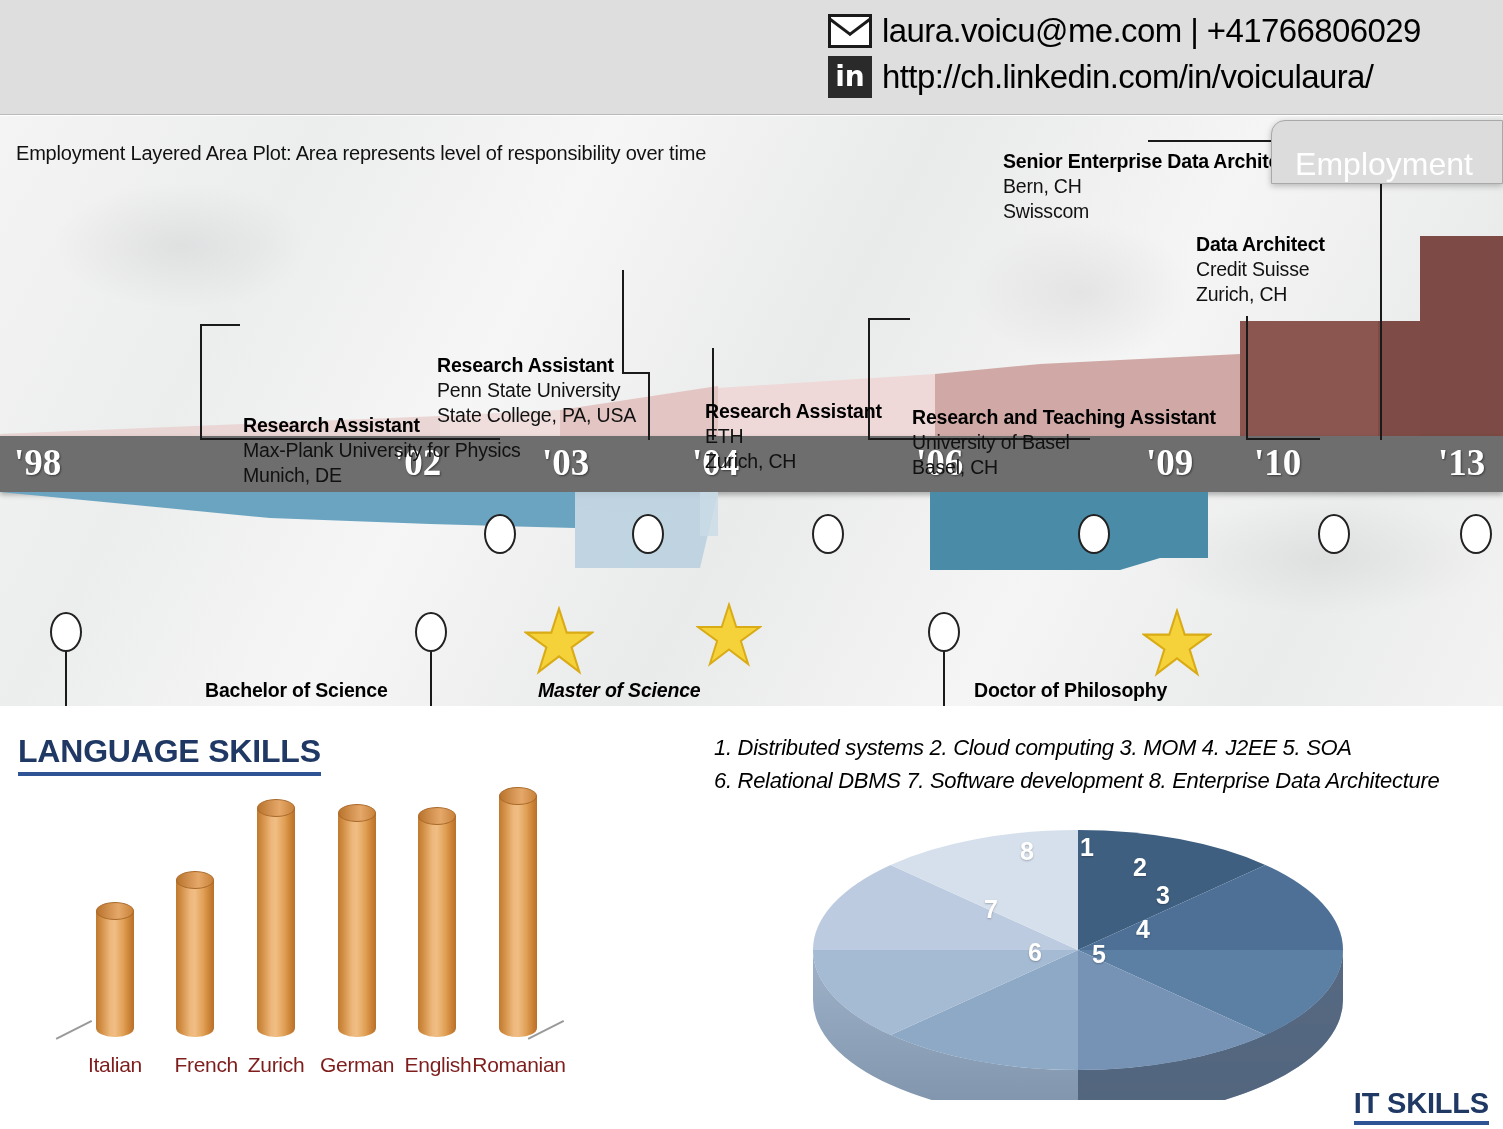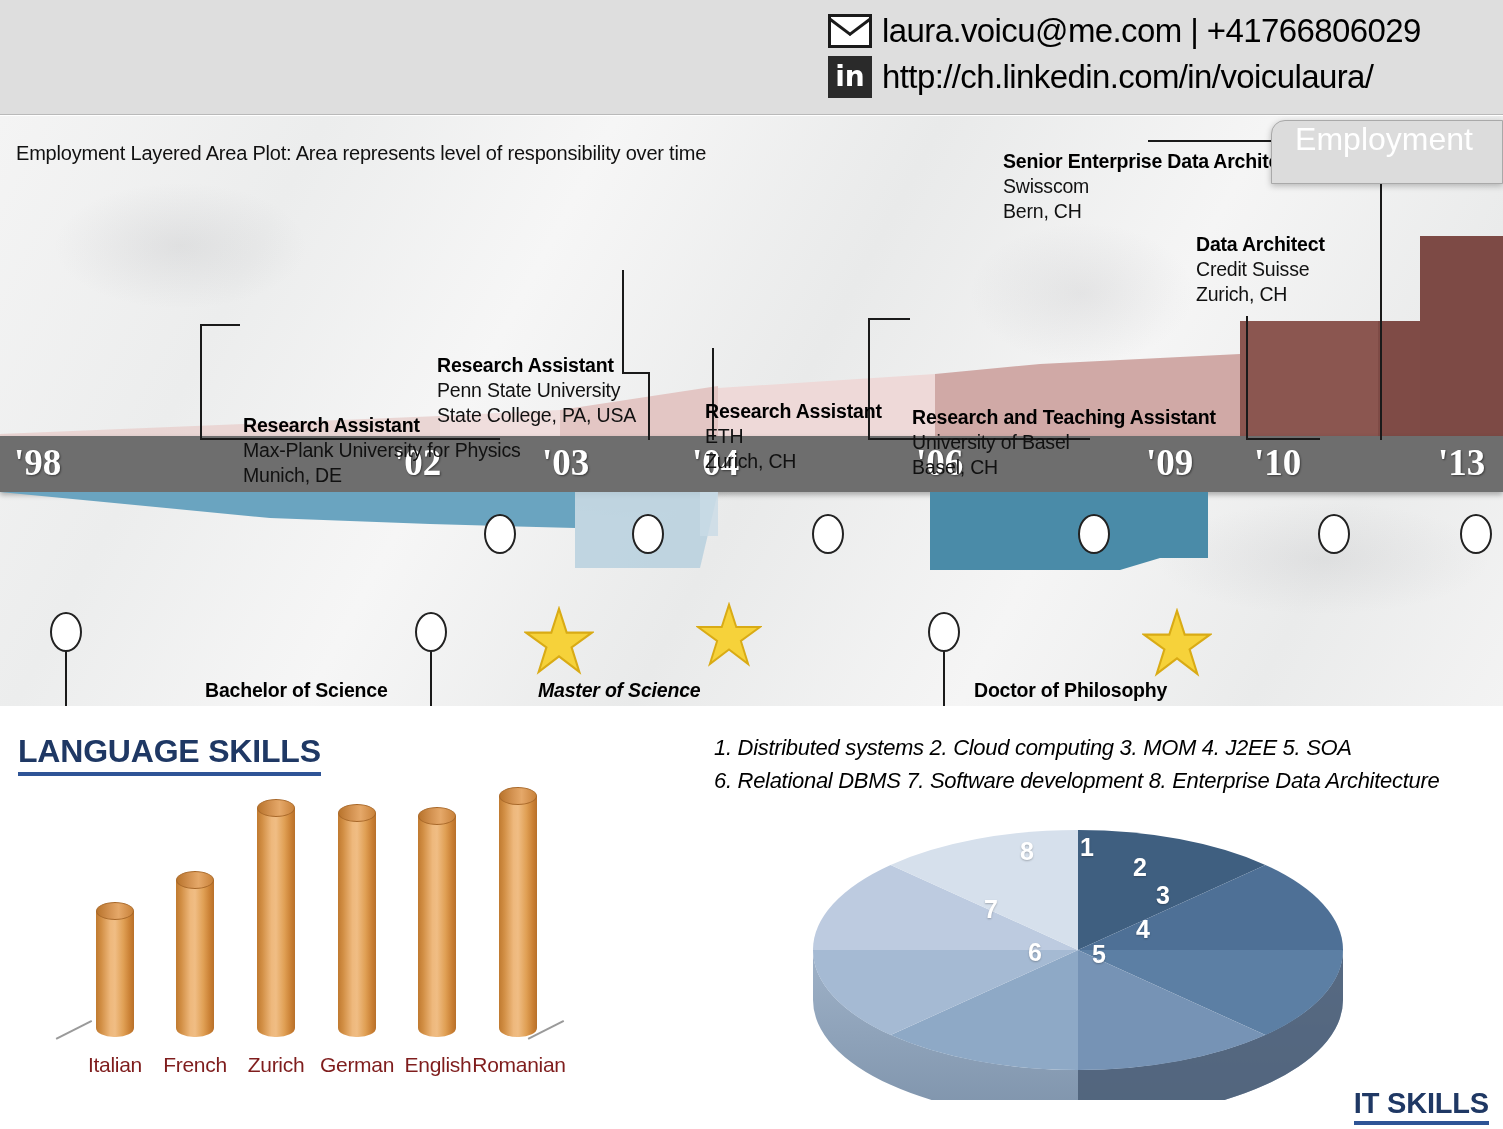--- a/index.html
+++ b/index.html
@@ -89,21 +89,21 @@
   
   .lbl { position: absolute; z-index: 7; line-height: 25px; }
   .lbl .t { font-size: 19.5px; font-weight: bold; color: #000; white-space: nowrap; letter-spacing: -0.2px; }
   .lbl .s { font-size: 19.5px; color: #111; white-space: nowrap; letter-spacing: -0.2px; }
 
   
   .tab {
     position: absolute; background: #dcdcdc;
     border: 1px solid #a9a9a9;
     color: #ffffff; font-size: 32px;
-    display: flex; align-items: flex-start; justify-content: center;
+    display: flex; align-items: flex-end; justify-content: center;
     box-shadow: 0 2px 6px rgba(0,0,0,.25);
     z-index: 9;
   }
   #tab-employment {
     right: 0px; top: 4px; width: 232px; height: 64px;
     border-top-left-radius: 14px;
     padding-right: 6px;
   }
   #tab-academics {
     left: 8px; bottom: 8px; width: 186px; height: 70px;
@@ -237,22 +237,22 @@
       <div class="s">ETH</div>
       <div class="s">Zurich, CH</div>
     </div>
     <div class="lbl" style="left:912px; top:289px;">
       <div class="t">Research and Teaching Assistant</div>
       <div class="s">University of Basel</div>
       <div class="s">Basel, CH</div>
     </div>
     <div class="lbl" style="left:1003px; top:33px;">
       <div class="t">Senior Enterprise Data Architect</div>
+      <div class="s">Bern, CH</div>
       <div class="s">Swisscom</div>
-      <div class="s">Bern, CH</div>
     </div>
     <div class="lbl" style="left:1196px; top:116px;">
       <div class="t">Data Architect</div>
       <div class="s">Credit Suisse</div>
       <div class="s">Zurich, CH</div>
     </div>
 
     <div id="axis-band">
       <span class="year-lbl" style="left:14px;">'98</span>
       <span class="year-lbl" style="left:394px;">'02</span>
@@ -337,21 +337,21 @@
     <div class="bar" style="left:418px; height:230px;">
       <div class="bar-body"></div>
       <div class="bar-cap"></div>
     </div>
     <div class="bar" style="left:499px; height:250px;">
       <div class="bar-body"></div>
       <div class="bar-cap"></div>
     </div>
 
     <div class="bar-lbl" style="left:64px;  width:102px;">Italian</div>
-    <div class="bar-lbl" style="left:144px; width:102px;">French</div>
+    <div class="bar-lbl" style="left:136px; width:102px;text-align:right;">French</div>
     <div class="bar-lbl" style="left:222px; width:108px;">Zurich</div>
     <div class="bar-lbl" style="left:303px; width:108px;">German</div>
     <div class="bar-lbl" style="left:384px; width:108px;">English</div>
     <div class="bar-lbl" style="left:458px; width:122px;">Romanian</div>
   </div>
 
   <div id="it-list">
     <div>1. Distributed systems 2. Cloud computing 3. MOM 4. J2EE 5. SOA</div>
     <div>6. Relational DBMS 7. Software development 8. Enterprise Data Architecture</div>
   </div>

